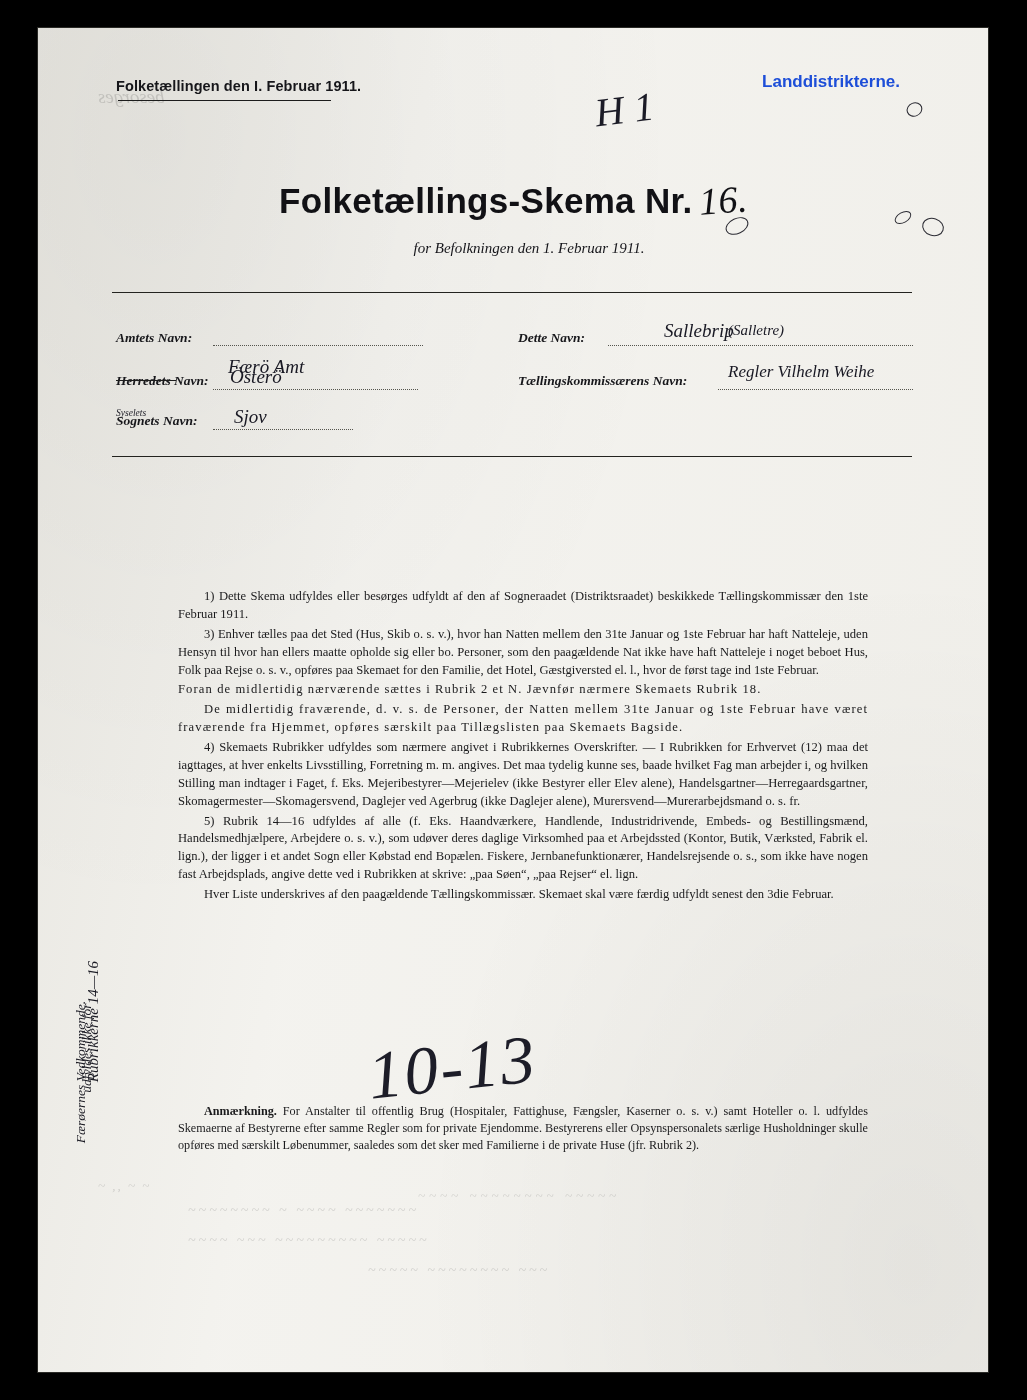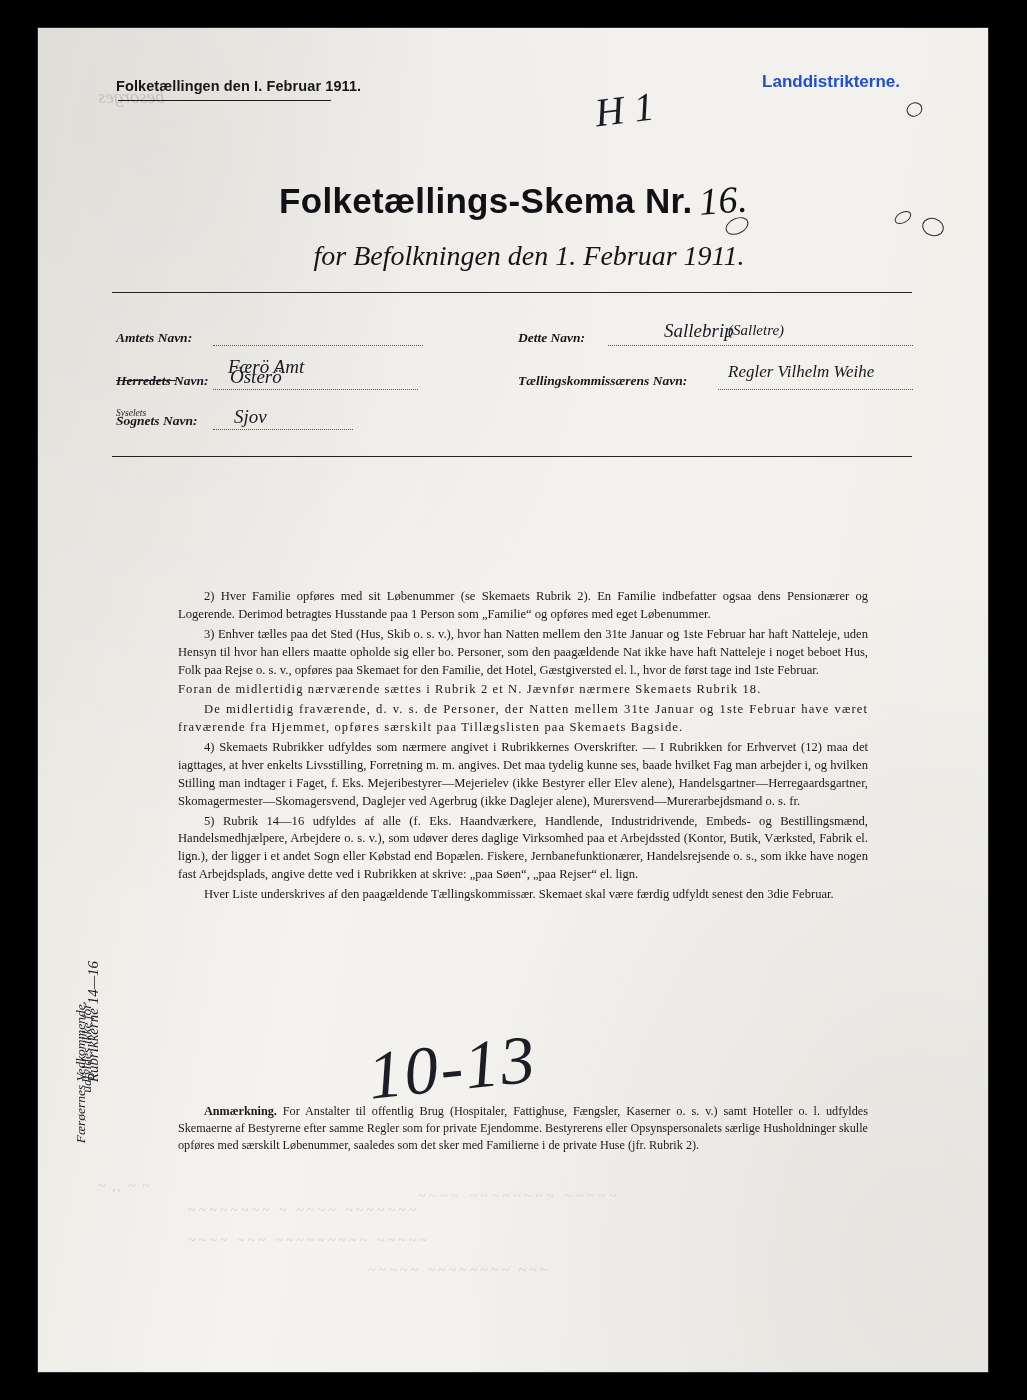--- a/index.html
+++ b/index.html
@@ -102,21 +102,21 @@
     transform: rotate(-4deg);
   }
   .title-sub {
     position: absolute;
     left: 0;
     right: 0;
     top: 212px;
     text-align: center;
     font-family: "Liberation Serif", serif;
     font-style: italic;
-    font-size: 28px;
+    font-size: 15px;
     color: #15151a;
     margin-left: 32px;
   }
   .scribble-a {
     position: absolute;
     left: 687px;
     top: 190px;
     width: 22px;
     height: 14px;
     border: 1.4px solid #2b2b33;
@@ -314,21 +314,21 @@
   <div class="fld-label" style="left:480px; top:302px;">Dette Navn:</div>
   <div class="fld-dotline" style="left:570px; top:316px; width:305px;"></div>
   <div class="fld-value" style="left:578px; top:292px;margin-left:48px;">Sallebrip</div>
   <div class="fld-value" style="left:690px; top:294px; font-size:15px;">(Salletre)</div>
 
   <div class="fld-label" style="left:480px; top:345px;">Tællingskommissærens Navn:</div>
   <div class="fld-dotline" style="left:680px; top:360px; width:195px;"></div>
   <div class="fld-value" style="left:690px; top:334px; font-size:17px;">Regler Vilhelm Weihe</div>
 
   <div class="rules">
-    <p>2) Hver Familie opføres med sit Løbenummer (se Skemaets Rubrik 2). En Familie indbefatter ogsaa dens Pensionærer og Logerende. Derimod betragtes Husstande paa 1 Person som „Familie“ og opføres med eget Løbenummer.</p>
+    <p>1) Dette Skema udfyldes eller besørges udfyldt af den af Sogneraadet (Distriktsraadet) beskikkede Tællingskommissær den 1ste Februar 1911.</p>
     <p>3) Enhver tælles paa det Sted (Hus, Skib o. s. v.), hvor han Natten mellem den 31te Januar og 1ste Februar har haft Natteleje, uden Hensyn til hvor han ellers maatte opholde sig eller bo. Personer, som den paagældende Nat ikke have haft Natteleje i noget beboet Hus, Folk paa Rejse o. s. v., opføres paa Skemaet for den Familie, det Hotel, Gæstgiversted el. l., hvor de først tage ind 1ste Februar.</p>
     <p class="noindent sp">Foran de midlertidig nærværende sættes i Rubrik 2 et N. Jævnfør nærmere Skemaets Rubrik 18.</p>
     <p class="sp">De midlertidig fraværende, d. v. s. de Personer, der Natten mellem 31te Januar og 1ste Februar have været fraværende fra Hjemmet, opføres særskilt paa Tillægslisten paa Skemaets Bagside.</p>
     <p>4) Skemaets Rubrikker udfyldes som nærmere angivet i Rubrikkernes Overskrifter. — I Rubrikken for Erhvervet (12) maa det iagttages, at hver enkelts Livsstilling, Forretning m. m. angives. Det maa tydelig kunne ses, baade hvilket Fag man arbejder i, og hvilken Stilling man indtager i Faget, f. Eks. Mejeribestyrer—Mejerielev (ikke Bestyrer eller Elev alene), Handelsgartner—Herregaardsgartner, Skomagermester—Skomagersvend, Daglejer ved Agerbrug (ikke Daglejer alene), Murersvend—Murerarbejdsmand o. s. fr.</p>
     <p>5) Rubrik 14—16 udfyldes af alle (f. Eks. Haandværkere, Handlende, Industridrivende, Embeds- og Bestillingsmænd, Handelsmedhjælpere, Arbejdere o. s. v.), som udøver deres daglige Virksomhed paa et Arbejdssted (Kontor, Butik, Værksted, Fabrik el. lign.), der ligger i et andet Sogn eller Købstad end Bopælen. Fiskere, Jernbanefunktionærer, Handelsrejsende o. s., som ikke have nogen fast Arbejdsplads, angive dette ved i Rubrikken at skrive: „paa Søen“, „paa Rejser“ el. lign.</p>
     <p>Hver Liste underskrives af den paagældende Tællingskommissær. Skemaet skal være færdig udfyldt senest den 3die Februar.</p>
   </div>
 
   <div class="big-hand">10-13</div>
 

